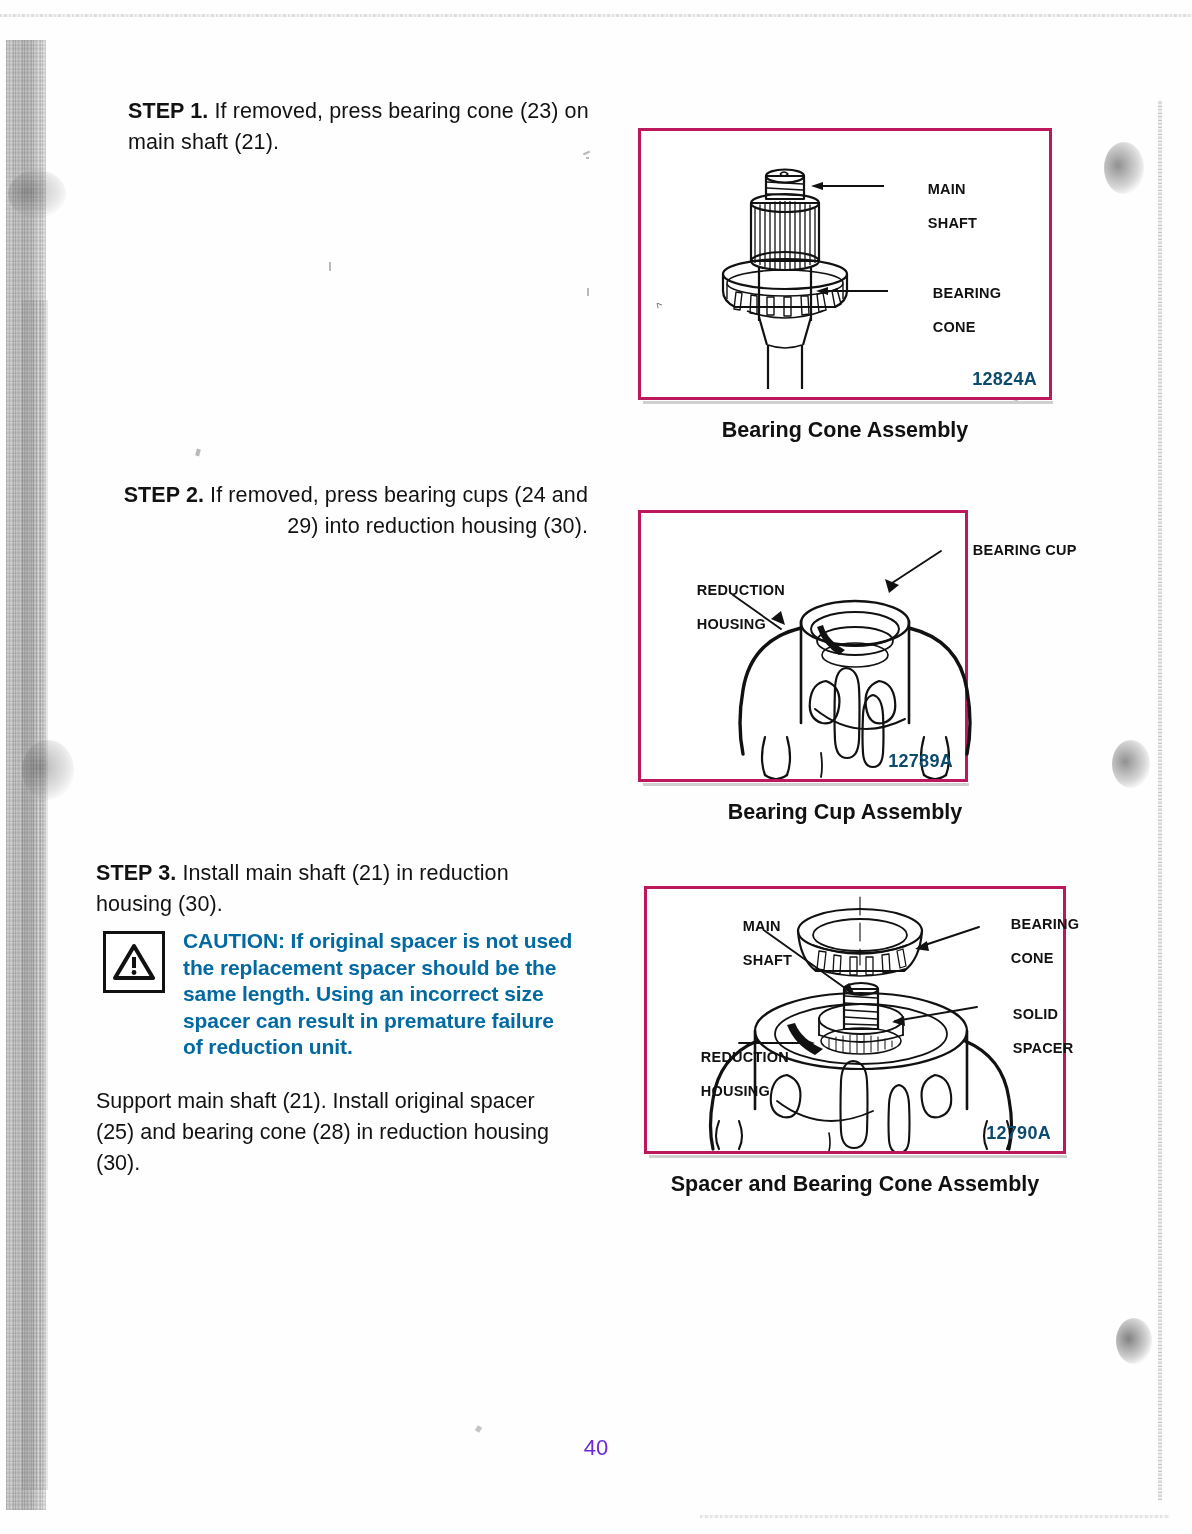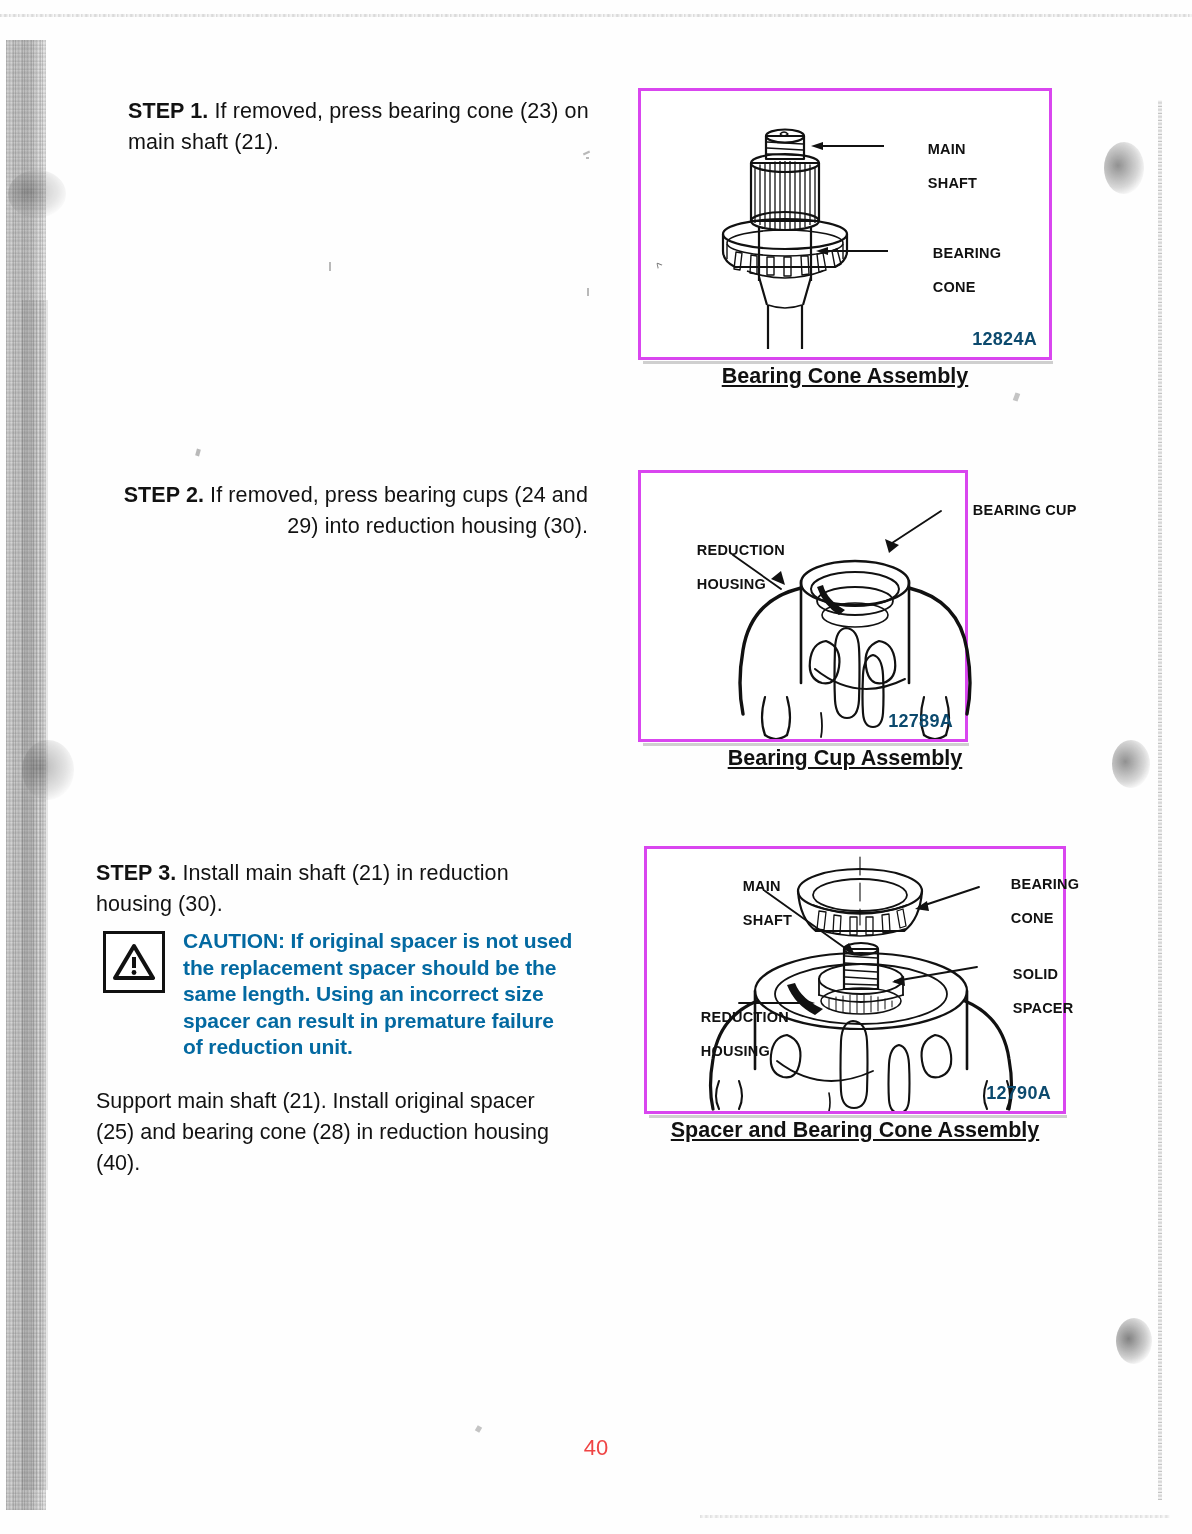--- a/index.html
+++ b/index.html
@@ -128,65 +128,65 @@
     color: #0369a1;
     letter-spacing: -0.1px;
   }
 
   
   .figure {
     position: absolute;
   }
   .fig-frame {
     position: relative;
-    border: 3px solid #d946ef;
+    border: 3px solid #be185d;
     background: #fff;
     box-sizing: border-box;
+    margin-top: 40px;
   }
   .fig-frame::after {
     content: "";
     position: absolute;
     left: 2px; right: -4px; bottom: -7px; height: 3px;
     background: rgba(120,120,120,.35);
   }
   .fig-id {
     position: absolute;
     right: 12px;
     bottom: 7px;
     font-size: 18px;
     font-weight: bold;
     letter-spacing: .3px;
     color: #0c4a6e;
   }
   .fig-caption {
-    margin-top: 4px;
+    margin-top: 18px;
     text-align: center;
     font-size: 21.5px;
     font-weight: bold;
     color: #111;
-    text-decoration: underline;
   }
   .fig-label {
     position: absolute;
     font-size: 14.5px;
     font-weight: bold;
     line-height: 17px;
     color: #111;
     letter-spacing: .2px;
     white-space: pre;
   }
   svg { display: block; }
 
   .page-number {
     position: absolute;
     left: 0; right: 0;
     top: 1435px;
     text-align: center;
     font-size: 22px;
-    color: #ef4444;
+    color: #6d28d9;
   }
   .stray-mark {
     position: absolute;
     color: #4a4a4a;
     font-size: 13px;
     opacity: .75;
   }
 </style>
 </head>
 <body>
@@ -355,21 +355,21 @@
     <div class="caution-icon">
       <svg width="42" height="38" viewBox="0 0 42 38">
         <path d="M21 3 L40 35 L2 35 Z" fill="none" stroke="#111" stroke-width="4" stroke-linejoin="round"></path>
         <rect x="19" y="14" width="4" height="11" fill="#111"></rect>
         <circle cx="21" cy="29.5" r="2.4" fill="#111"></circle>
       </svg>
     </div>
     <div class="caution-text">CAUTION: If original spacer is not used the replacement spacer should be the same length. Using an incorrect size spacer can result in premature failure of reduction unit.</div>
   </div>
 
-  <div class="text-col body-para" style="left:96px;top:1086px;width:482px;">Support main shaft (21). Install original spacer (25) and bearing cone (28) in reduction housing (40).</div>
+  <div class="text-col body-para" style="left:96px;top:1086px;width:482px;">Support main shaft (21). Install original spacer (25) and bearing cone (28) in reduction housing (30).</div>
 
   <div class="figure" style="left:644px;top:846px;width:422px;">
     <div class="fig-frame" style="width:422px;height:268px;">
       <svg width="416" height="262" viewBox="0 0 416 262">
         <g fill="none" stroke="#111" stroke-width="2.2" stroke-linejoin="round" stroke-linecap="round">
 
           <path d="M213 8 L213 26 M213 34 L213 52 M213 60 L213 76" stroke-width="1.1"></path>
 
           <ellipse cx="213" cy="42" rx="62" ry="22"></ellipse>
           <ellipse cx="213" cy="46" rx="47" ry="16" stroke-width="1.8"></ellipse>

